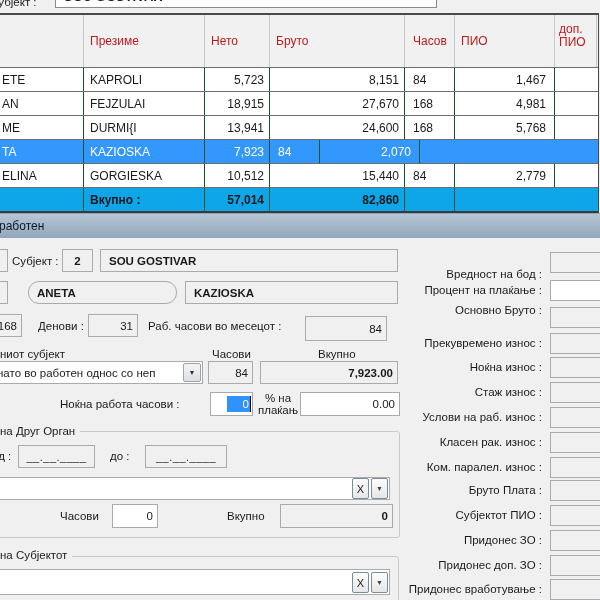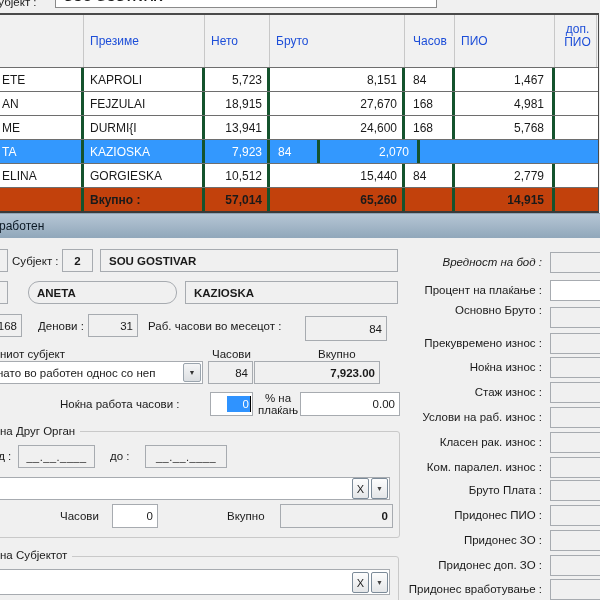--- a/index.html
+++ b/index.html
@@ -9,33 +9,33 @@
   .toplabel{position:absolute;left:-10px;top:-4px;font-size:11.5px;white-space:nowrap;}
   .topfield{position:absolute;left:55px;top:-15px;width:382px;height:23px;background:#fff;
             border:1px solid #8a8a8a;display:flex;align-items:center;padding-left:8px;
             font-weight:bold;font-size:13px;box-sizing:border-box;}
   
   .grid{position:absolute;left:0;top:13px;width:598px;border-top:2px solid #4a4a4a;
         border-right:1px solid #4a4a4a;border-bottom:2px solid #3a3a3a;background:#fff;font-size:12px;}
   .tr{display:flex;height:23px;border-bottom:1px solid #6e6e6e;background:#fff;align-items:stretch;}
   .tr.hdr{height:52px;background:#f1f1f1;border-bottom:1px solid #6e6e6e;}
   .tr:last-child{border-bottom:none;}
-  .td{box-sizing:border-box;border-right:3px solid #14532d;display:flex;align-items:center;overflow:hidden;white-space:nowrap;}
-  .hdr .td{border-right:1px solid #c8c8c8;color:#1d4ed8;align-items:center;text-align:center;}
+  .td{box-sizing:border-box;border-right:1px solid #14532d;display:flex;align-items:center;overflow:hidden;white-space:nowrap;}
+  .hdr .td{border-right:1px solid #c8c8c8;color:#b91c1c;align-items:center;}
   .c0{width:84px;padding-left:2px;}
   .c1{width:121px;padding-left:6px;}
   .c2{width:65px;justify-content:flex-end;padding-right:5px;}
   .c3{width:135px;justify-content:flex-end;padding-right:5px;}
   .c4{width:50px;padding-left:8px;}
   .c5{width:100px;justify-content:flex-end;padding-right:8px;}
   .c6{width:42px;padding-left:4px;border-right:none;}
   .hdr .c2,.hdr .c3,.hdr .c5{justify-content:flex-start;padding-left:6px;}
   .hdr .c6{white-space:normal;line-height:13px;padding-top:2px;align-items:flex-start;padding-top:8px;}
   .tr.sel{background:#3398fe;color:#fff;}
-  .tr.totals{background:#c2410c;font-weight:bold;height:23px;}
+  .tr.totals{background:#0ea5e9;font-weight:bold;height:23px;}
   
   .panelbar{position:absolute;left:0;top:213px;width:600px;height:24px;
             background:linear-gradient(#b6c6d5,#90a7ba);border-top:1px solid #8fa3b4;
             display:flex;align-items:center;font-size:12px;color:#0d1a26;}
   .panelbar span{margin-left:-9px;}
   
   .lbl{position:absolute;font-size:11.5px;white-space:nowrap;}
   .fld{position:absolute;box-sizing:border-box;height:23px;background:#f0f0f0;
        border:1px solid #a7abb0;font-size:11.5px;display:flex;align-items:center;
        padding:0 4px;overflow:hidden;white-space:nowrap;}
@@ -122,23 +122,22 @@
       <div class="td c2">10,512</div>
       <div class="td c3">15,440</div>
       <div class="td c4">84</div>
       <div class="td c5">2,779</div>
       <div class="td c6"></div>
     </div>
     <div class="tr totals">
       <div class="td c0"></div>
       <div class="td c1">Вкупно :</div>
       <div class="td c2">57,014</div>
-      <div class="td c3">65,260</div>
+      <div class="td c3">82,860</div>
       <div class="td c4"></div>
-      <div class="td c5">14,915</div>
       <div class="td c6"></div>
     </div>
   </div>
 
   <div class="panelbar">
     <span>Вработен</span>
   </div>
 
   <div class="fld" style="left:-8px;top:249px;width:16px;"></div>
   <div class="lbl" style="left:12px;top:255px;">Субјект :</div>
@@ -157,21 +156,21 @@
 
   <div class="lbl" style="left:0px;top:348px;">ниот субјект</div>
   <div class="lbl" style="left:212px;top:348px;">Часови</div>
   <div class="lbl" style="left:318px;top:348px;">Вкупно</div>
 
   <div class="fld white" style="left:-8px;top:361px;width:211px;padding-right:20px;">
     <span>нато во работен однос со неп</span>
     <span class="ddarrow"></span>
   </div>
   <div class="fld rt" style="left:208px;top:361px;width:45px;">84</div>
-  <div class="fld rt b" style="left:254px;top:361px;width:126px;">7,923.00</div>
+  <div class="fld rt b" style="left:260px;top:361px;width:138px;">7,923.00</div>
 
   <div class="lbl" style="left:60px;top:398px;">Ноќна работа часови :</div>
   <div class="fld white rt" style="left:210px;top:392px;width:43px;height:24px;padding:0 1px;">
     <span class="sel0">0</span>
   </div>
   <div class="pct">
     <div>% на</div>
     <div>плаќањ</div>
   </div>
   <div class="fld white rt" style="left:300px;top:392px;width:100px;height:24px;">0.00</div>
@@ -193,41 +192,41 @@
   <div class="fld white rt" style="left:112px;top:504px;width:46px;height:24px;">0</div>
   <div class="lbl" style="left:227px;top:510px;">Вкупно</div>
   <div class="fld rt b" style="left:280px;top:504px;width:113px;height:24px;">0</div>
 
   <div class="grp" style="left:-20px;top:556px;width:417px;height:55px;"></div>
   <div class="grplbl" style="left:0px;top:549px;text-align:right;">на Субјектот</div>
   <div class="fld white" style="left:-8px;top:569px;width:398px;height:26px;"></div>
   <div class="btn" style="left:352px;top:572px;">X</div>
   <div class="btn arrowbtn" style="left:371px;top:572px;"></div>
 
-  <div class="rlabel" style="top:256px;font-style:italic;">Вредност на бод :</div>
+  <div class="rlabel" style="top:268px;">Вредност на бод :</div>
   <div class="rfield" style="top:252px;"></div>
   <div class="rlabel" style="top:284px;">Процент на плаќање :</div>
   <div class="rfield white" style="top:280px;"></div>
   <div class="rlabel" style="top:304px;">Основно Бруто :</div>
   <div class="rfield" style="top:307px;"></div>
   <div class="rlabel" style="top:337px;">Прекувремено износ :</div>
   <div class="rfield" style="top:333px;"></div>
   <div class="rlabel" style="top:361px;">Ноќна износ :</div>
   <div class="rfield" style="top:357px;"></div>
   <div class="rlabel" style="top:386px;">Стаж износ :</div>
   <div class="rfield" style="top:382px;"></div>
   <div class="rlabel" style="top:411px;">Услови на раб. износ :</div>
   <div class="rfield" style="top:407px;"></div>
   <div class="rlabel" style="top:436px;padding-left:43px;">Класен рак. износ :</div>
   <div class="rfield" style="top:432px;"></div>
   <div class="rlabel" style="top:461px;">Ком. паралел. износ :</div>
   <div class="rfield" style="top:457px;"></div>
   <div class="rlabel" style="top:484px;">Бруто Плата :</div>
   <div class="rfield" style="top:480px;"></div>
-  <div class="rlabel" style="top:509px;">Придонес ПИО :</div>
+  <div class="rlabel" style="top:509px;">Субјектот ПИО :</div>
   <div class="rfield" style="top:505px;"></div>
   <div class="rlabel" style="top:534px;">Придонес ЗО :</div>
   <div class="rfield" style="top:530px;"></div>
   <div class="rlabel" style="top:559px;">Придонес доп. ЗО :</div>
   <div class="rfield" style="top:555px;"></div>
   <div class="rlabel" style="top:583px;">Придонес вработување :</div>
   <div class="rfield" style="top:579px;"></div>
 
 </div>
 

